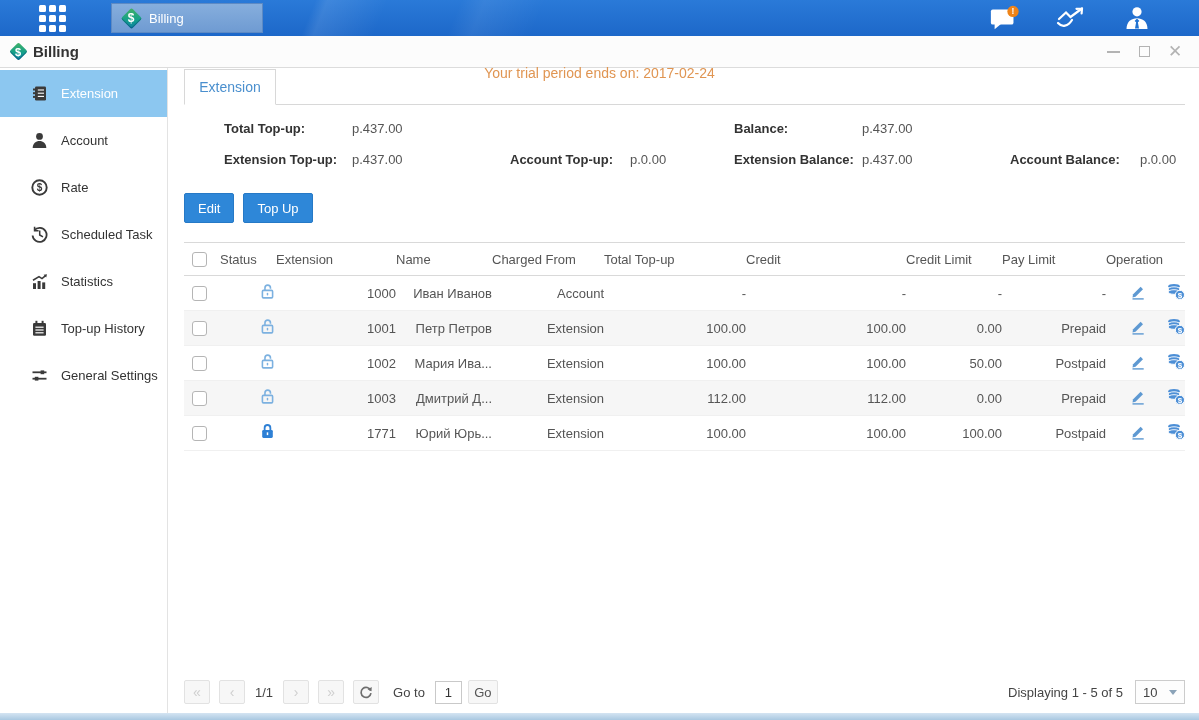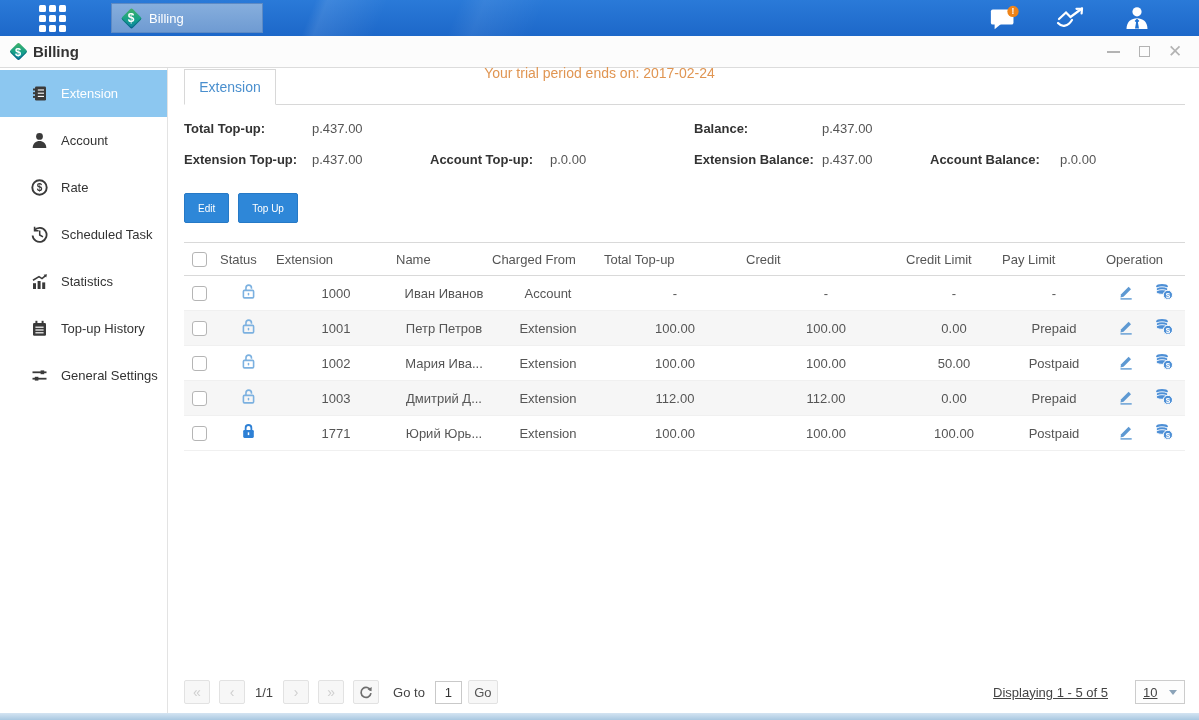--- a/index.html
+++ b/index.html
@@ -46,49 +46,49 @@
 
   
   .tabstrip { height:37px; border-bottom:1px solid #d8d8d8; display:flex; align-items:flex-end; flex:0 0 auto; }
   .tab { height:36px; width:92px; background:#fff; border:1px solid #d8d8d8; border-bottom:1px solid #fff; margin-bottom:-1px; display:flex; align-items:center; justify-content:center; color:#4a8fce; font-size:14px; cursor:pointer; }
 
   
   .summary { margin-top:8px; display:flex; flex:0 0 auto; }
   .sum-col { width:510px; flex:0 0 auto; }
   .sum-col + .sum-col { width:auto; flex:1; }
   .sum-row { height:31px; display:flex; align-items:center; }
-  .sum-label { font-weight:bold; color:#333; }
+  .sum-label { font-weight:bold; color:#333;margin-left:40px; }
   .sum-value { color:#555; }
   .w128 { width:128px; } .w118 { width:118px; } .w120 { width:120px; } .w108 { width:108px; } .w130 { width:130px; }
 
   
   .btn-row { margin-top:18px; display:flex; gap:9px; flex:0 0 auto; }
-  .btn-blue { background:#2e87d8; border:1px solid #2679c6; color:#fff; font-size:10px; height:30px; padding:0 13px; border-radius:2px; cursor:pointer; font-family:inherit; }
+  .btn-blue { background:#2e87d8; border:1px solid #2679c6; color:#fff; font-size:13px; height:30px; padding:0 13px; border-radius:2px; cursor:pointer; font-family:inherit; }
 
   
   .table-wrap { margin-top:19px; flex:0 0 auto; }
   table { width:100%; border-collapse:collapse; table-layout:fixed; font-size:13px; color:#555; }
   thead th { height:33px; font-weight:normal; color:#555; border-top:1px solid #d9d9d9; border-bottom:1px solid #d9d9d9; text-align:left; }
-  tbody td { height:35px; text-align:center; border-bottom:1px solid #f0f0f0; overflow:hidden; white-space:nowrap; }
+  tbody td { height:35px; text-align:right; border-bottom:1px solid #f0f0f0; overflow:hidden; white-space:nowrap; }
   tbody tr:nth-child(even) { background:#f6f6f6; }
   th.cb-col, td.cb-col { text-align:left; padding-left:8px; }
   .cb { display:inline-block; width:15px; height:15px; border:1px solid #b5b5b5; border-radius:3px; background:#fff; vertical-align:middle; cursor:pointer; }
   .op-icons { display:inline-flex; align-items:center; gap:20px; }
   .op-icons span { cursor:pointer; display:inline-flex; }
   .lock-wrap { display:inline-flex; }
 
   
   .pager { margin-top:auto; padding-bottom:9px; display:flex; align-items:center; flex:0 0 auto; }
   .pg-btn { width:26px; height:24px; background:#f7f7f7; border:1px solid #e2e2e2; border-radius:2px; display:flex; align-items:center; justify-content:center; color:#cfcfcf; font-size:14px; cursor:default; margin-right:9px; flex:0 0 auto; }
   .pg-btn.enabled { cursor:pointer; }
   .pg-page { margin:0 10px 0 1px; color:#444; flex:0 0 auto; }
   .pg-goto-label { margin:0 10px 0 5px; color:#444; }
   .pg-input { width:27px; height:23px; border:1px solid #c9c9c9; text-align:center; font-size:13px; color:#333; font-family:inherit; }
   .pg-go { width:30px; height:24px; background:#f7f7f7; border:1px solid #e2e2e2; border-radius:2px; color:#555; font-size:13px; margin-left:6px; cursor:pointer; font-family:inherit; }
-  .pg-right { margin-left:auto; display:flex; align-items:center; gap:27px;text-decoration:underline; }
+  .pg-right { margin-left:auto; display:flex; align-items:center; gap:12px; }
   .pg-display { color:#444; }
   .pg-select { width:50px; height:24px; border:1px solid #ccc; background:#fdfdfd; display:flex; align-items:center; padding:0 7px; color:#444; cursor:pointer; justify-content:space-between; }
   .caret { width:0; height:0; border-left:4.5px solid transparent; border-right:4.5px solid transparent; border-top:5px solid #8ba3b8; }
 
   .bottom-strip { height:7px; background:linear-gradient(180deg,#d4e4f2,#a9c8e1); }
 </style>
 </head>
 <body>
 
 <div class="topbar">

